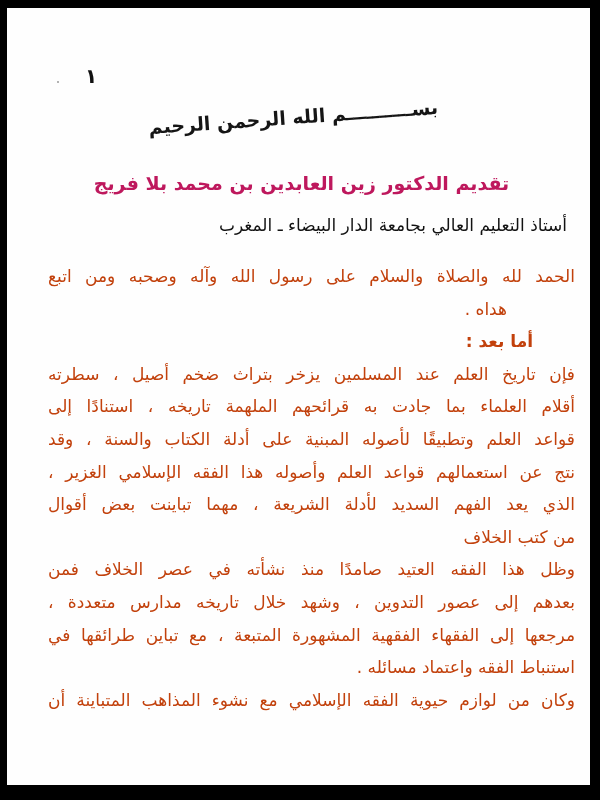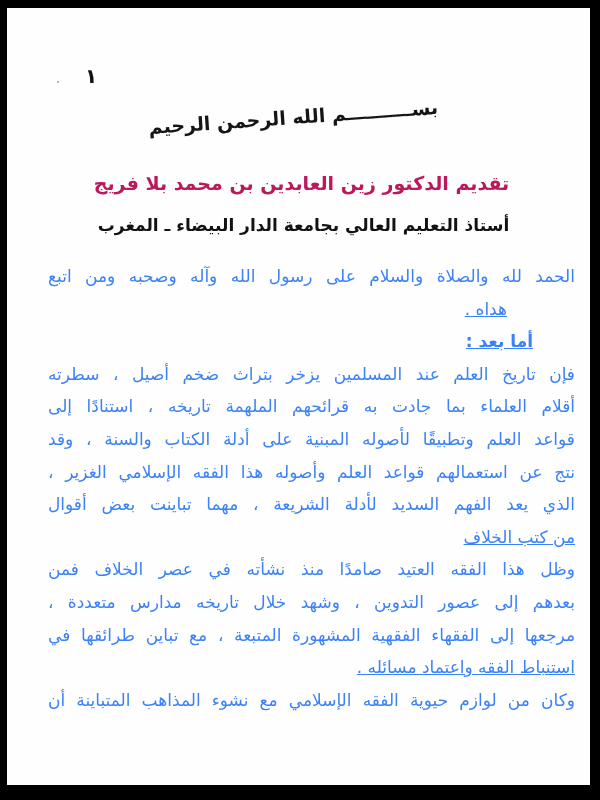--- a/index.html
+++ b/index.html
@@ -56,43 +56,41 @@
     font-weight: bold;
     text-align: center;
     line-height: 26px;
     position: relative;
     left: -10px;           
     color: #be185d;
   }
   .doc-subtitle {
     margin: 16px 0 0 0;
     font-size: 17px;
-    font-weight: bold;
-    text-align: center;
+    font-weight: normal;
     line-height: 26px;
     position: relative;
     left: -8px;
     color: #121212;
   }
   .body-text { margin-top: 22px; }
   .line {
     direction: rtl;
     font-size: 17px;
     line-height: 32.6px;
     height: 32.6px;
     white-space: nowrap;
     text-align: justify;
     text-align-last: justify;
-    color: #3b82f6;
+    color: #c2410c;
     letter-spacing: 0.2px;
   }
   .line.flush-right {
     text-align: right;
     text-align-last: right;
-    text-decoration: underline;
   }
   .line.bold { font-weight: bold; }
   .line.ind-68 { padding-left: 0; padding-right: 68px; }
   .line.ind-42 { padding-right: 42px; }
 </style>
 </head>
 <body>
 
 <div class="page">
 

